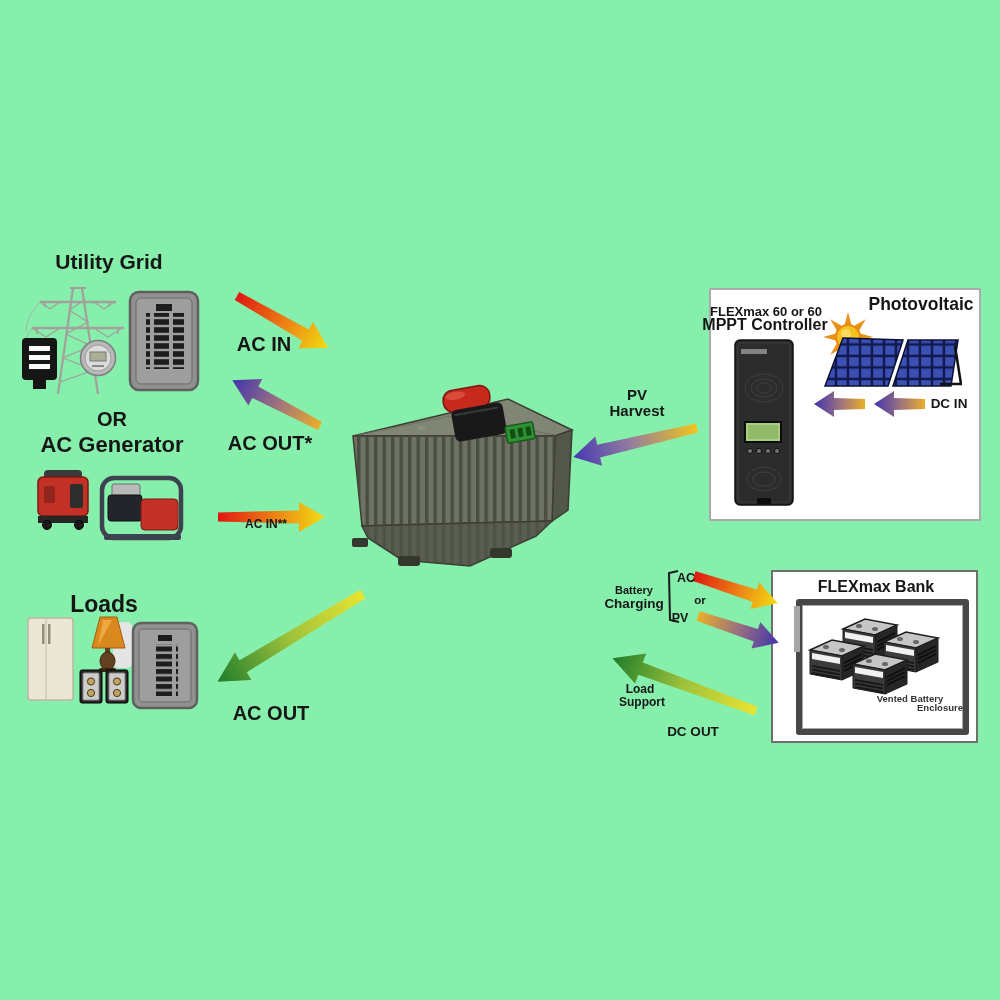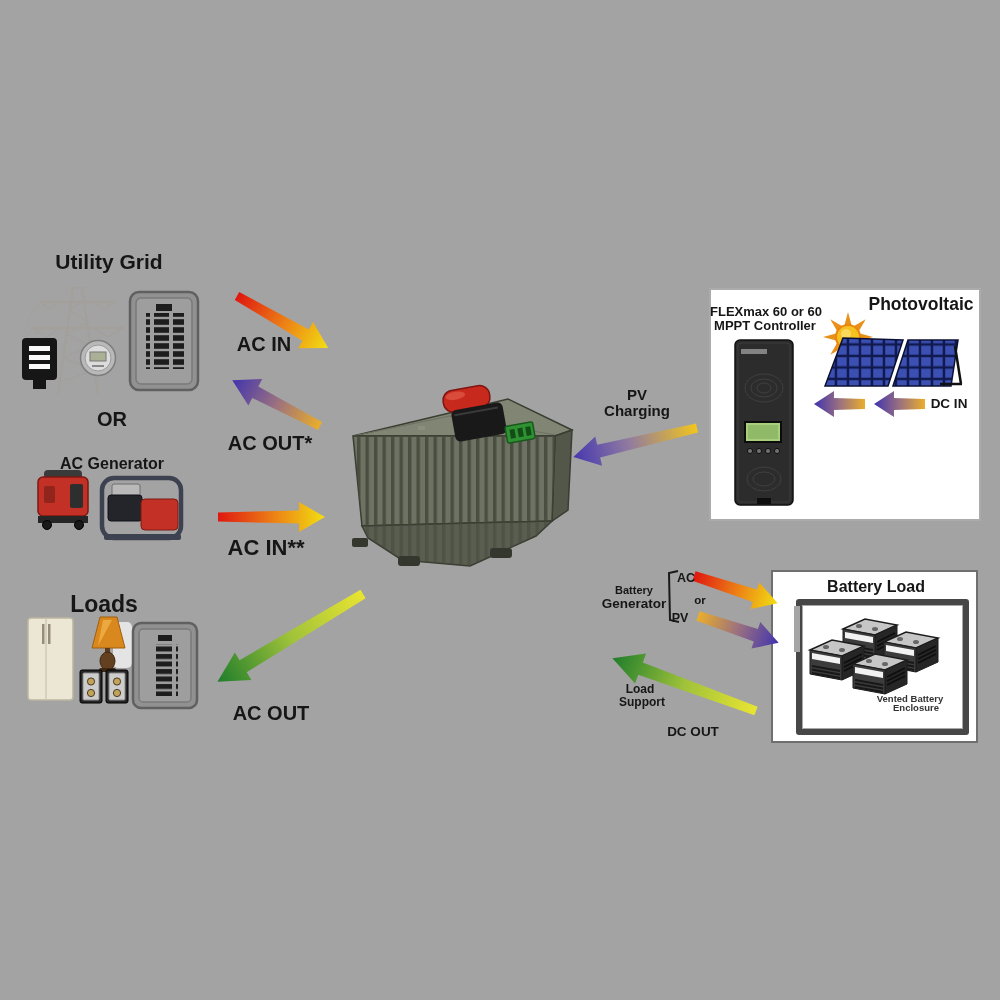--- a/index.html
+++ b/index.html
@@ -1,16 +1,16 @@
 <!DOCTYPE html>
 <html><head>
 <meta charset="utf-8">
 <style>
   html,body{margin:0;padding:0;background:#fff;}
-  .canvas{position:relative;width:1000px;height:1000px;background:#a3a3a3;overflow:hidden;
+  .canvas{position:relative;width:1000px;height:1000px;background:#86efac;overflow:hidden;
           font-family:"Liberation Sans",sans-serif;}
   .lbl{position:absolute;transform:translate(-50%,-50%);font-weight:700;color:#161616;
        white-space:nowrap;text-align:center;line-height:1;}
   .abs{position:absolute;}
   .box{position:absolute;background:#fff;}
   .pv-box{left:709px;top:288px;width:268px;height:229px;border:2px solid #ababab;z-index:1;}
   .bat-box{left:771px;top:570px;width:203px;height:169px;border:2px solid #6f6f6f;z-index:1;}
   .enclosure{left:796px;top:599px;width:161px;height:124px;border:6px solid #474747;
              border-radius:3px;box-shadow:inset 0 0 0 1px #a8a8a8;z-index:2;background:#fff;}
   .graybar{left:794px;top:606px;width:6px;height:46px;background:#a5a5a5;z-index:3;}
@@ -274,43 +274,43 @@
       <polygon points="0,-5 61,-6.5 61,-14 85,0 61,14 61,6.5 0,5" fill="url(#g-op)"></polygon>
     </g>
     <g transform="translate(756,711) rotate(200.2)">
       <polygon points="0,-4.5 123,-6.5 123,-16 153,0 123,16 123,6.5 0,4.5" fill="url(#g-yg)"></polygon>
     </g>
     <path d="M678,571 L669,573 L670,620 L679,622" fill="none" stroke="#1a1a1a" stroke-width="2"></path>
   </svg>
 
   <div class="lbl" style="left:109px;top:261px;font-size:21px">Utility Grid</div>
   <div class="lbl" style="left:112px;top:419px;font-size:20px">OR</div>
-  <div class="lbl" style="left:112px;top:464px;font-size:16px">AC Generator</div>
+  <div class="lbl" style="left:112px;top:445px;font-size:22px">AC Generator</div>
   <div class="lbl" style="left:104px;top:604px;font-size:23px">Loads</div>
 
   <div class="lbl" style="left:264px;top:344px;font-size:20px">AC IN</div>
   <div class="lbl" style="left:270px;top:443px;font-size:20px">AC OUT*</div>
-  <div class="lbl" style="left:266px;top:548px;font-size:22px">AC IN**</div>
+  <div class="lbl" style="left:266px;top:524px;font-size:12px">AC IN**</div>
   <div class="lbl" style="left:271px;top:713px;font-size:20px">AC OUT</div>
 
   <div class="lbl" style="left:637px;top:394px;font-size:15px">PV</div>
-  <div class="lbl" style="left:637px;top:410px;font-size:15px">Charging</div>
+  <div class="lbl" style="left:637px;top:410px;font-size:15px">Harvest</div>
 
   <div class="lbl" style="left:766px;top:311px;font-size:13px">FLEXmax 60 or 60</div>
-  <div class="lbl" style="left:765px;top:325px;font-size:13px">MPPT Controller</div>
+  <div class="lbl" style="left:765px;top:325px;font-size:16px">MPPT Controller</div>
   <div class="lbl" style="left:921px;top:305px;font-size:17.5px">Photovoltaic</div>
   <div class="lbl" style="left:949px;top:404px;font-size:13.5px">DC IN</div>
 
   <div class="lbl" style="left:634px;top:590px;font-size:11px">Battery</div>
-  <div class="lbl" style="left:634px;top:604px;font-size:13.5px">Generator</div>
+  <div class="lbl" style="left:634px;top:604px;font-size:13.5px">Charging</div>
   <div class="lbl" style="left:686px;top:578px;font-size:12.5px">AC</div>
   <div class="lbl" style="left:700px;top:601px;font-size:11.5px">or</div>
   <div class="lbl" style="left:680px;top:618px;font-size:12.5px">PV</div>
 
   <div class="lbl" style="left:640px;top:689px;font-size:12px">Load</div>
   <div class="lbl" style="left:642px;top:702px;font-size:12px">Support</div>
   <div class="lbl" style="left:693px;top:732px;font-size:13.5px">DC OUT</div>
 
-  <div class="lbl" style="left:876px;top:587px;font-size:16px">Battery Load</div>
+  <div class="lbl" style="left:876px;top:587px;font-size:16px">FLEXmax Bank</div>
   <div class="lbl" style="left:910px;top:699px;font-size:9.5px;color:#333;z-index:31">Vented Battery</div>
-  <div class="lbl" style="left:916px;top:708px;font-size:9.5px;color:#333;z-index:31">Enclosure</div>
+  <div class="lbl" style="left:940px;top:708px;font-size:9.5px;color:#333;z-index:31">Enclosure</div>
 
 </div>
 
 </body></html>

